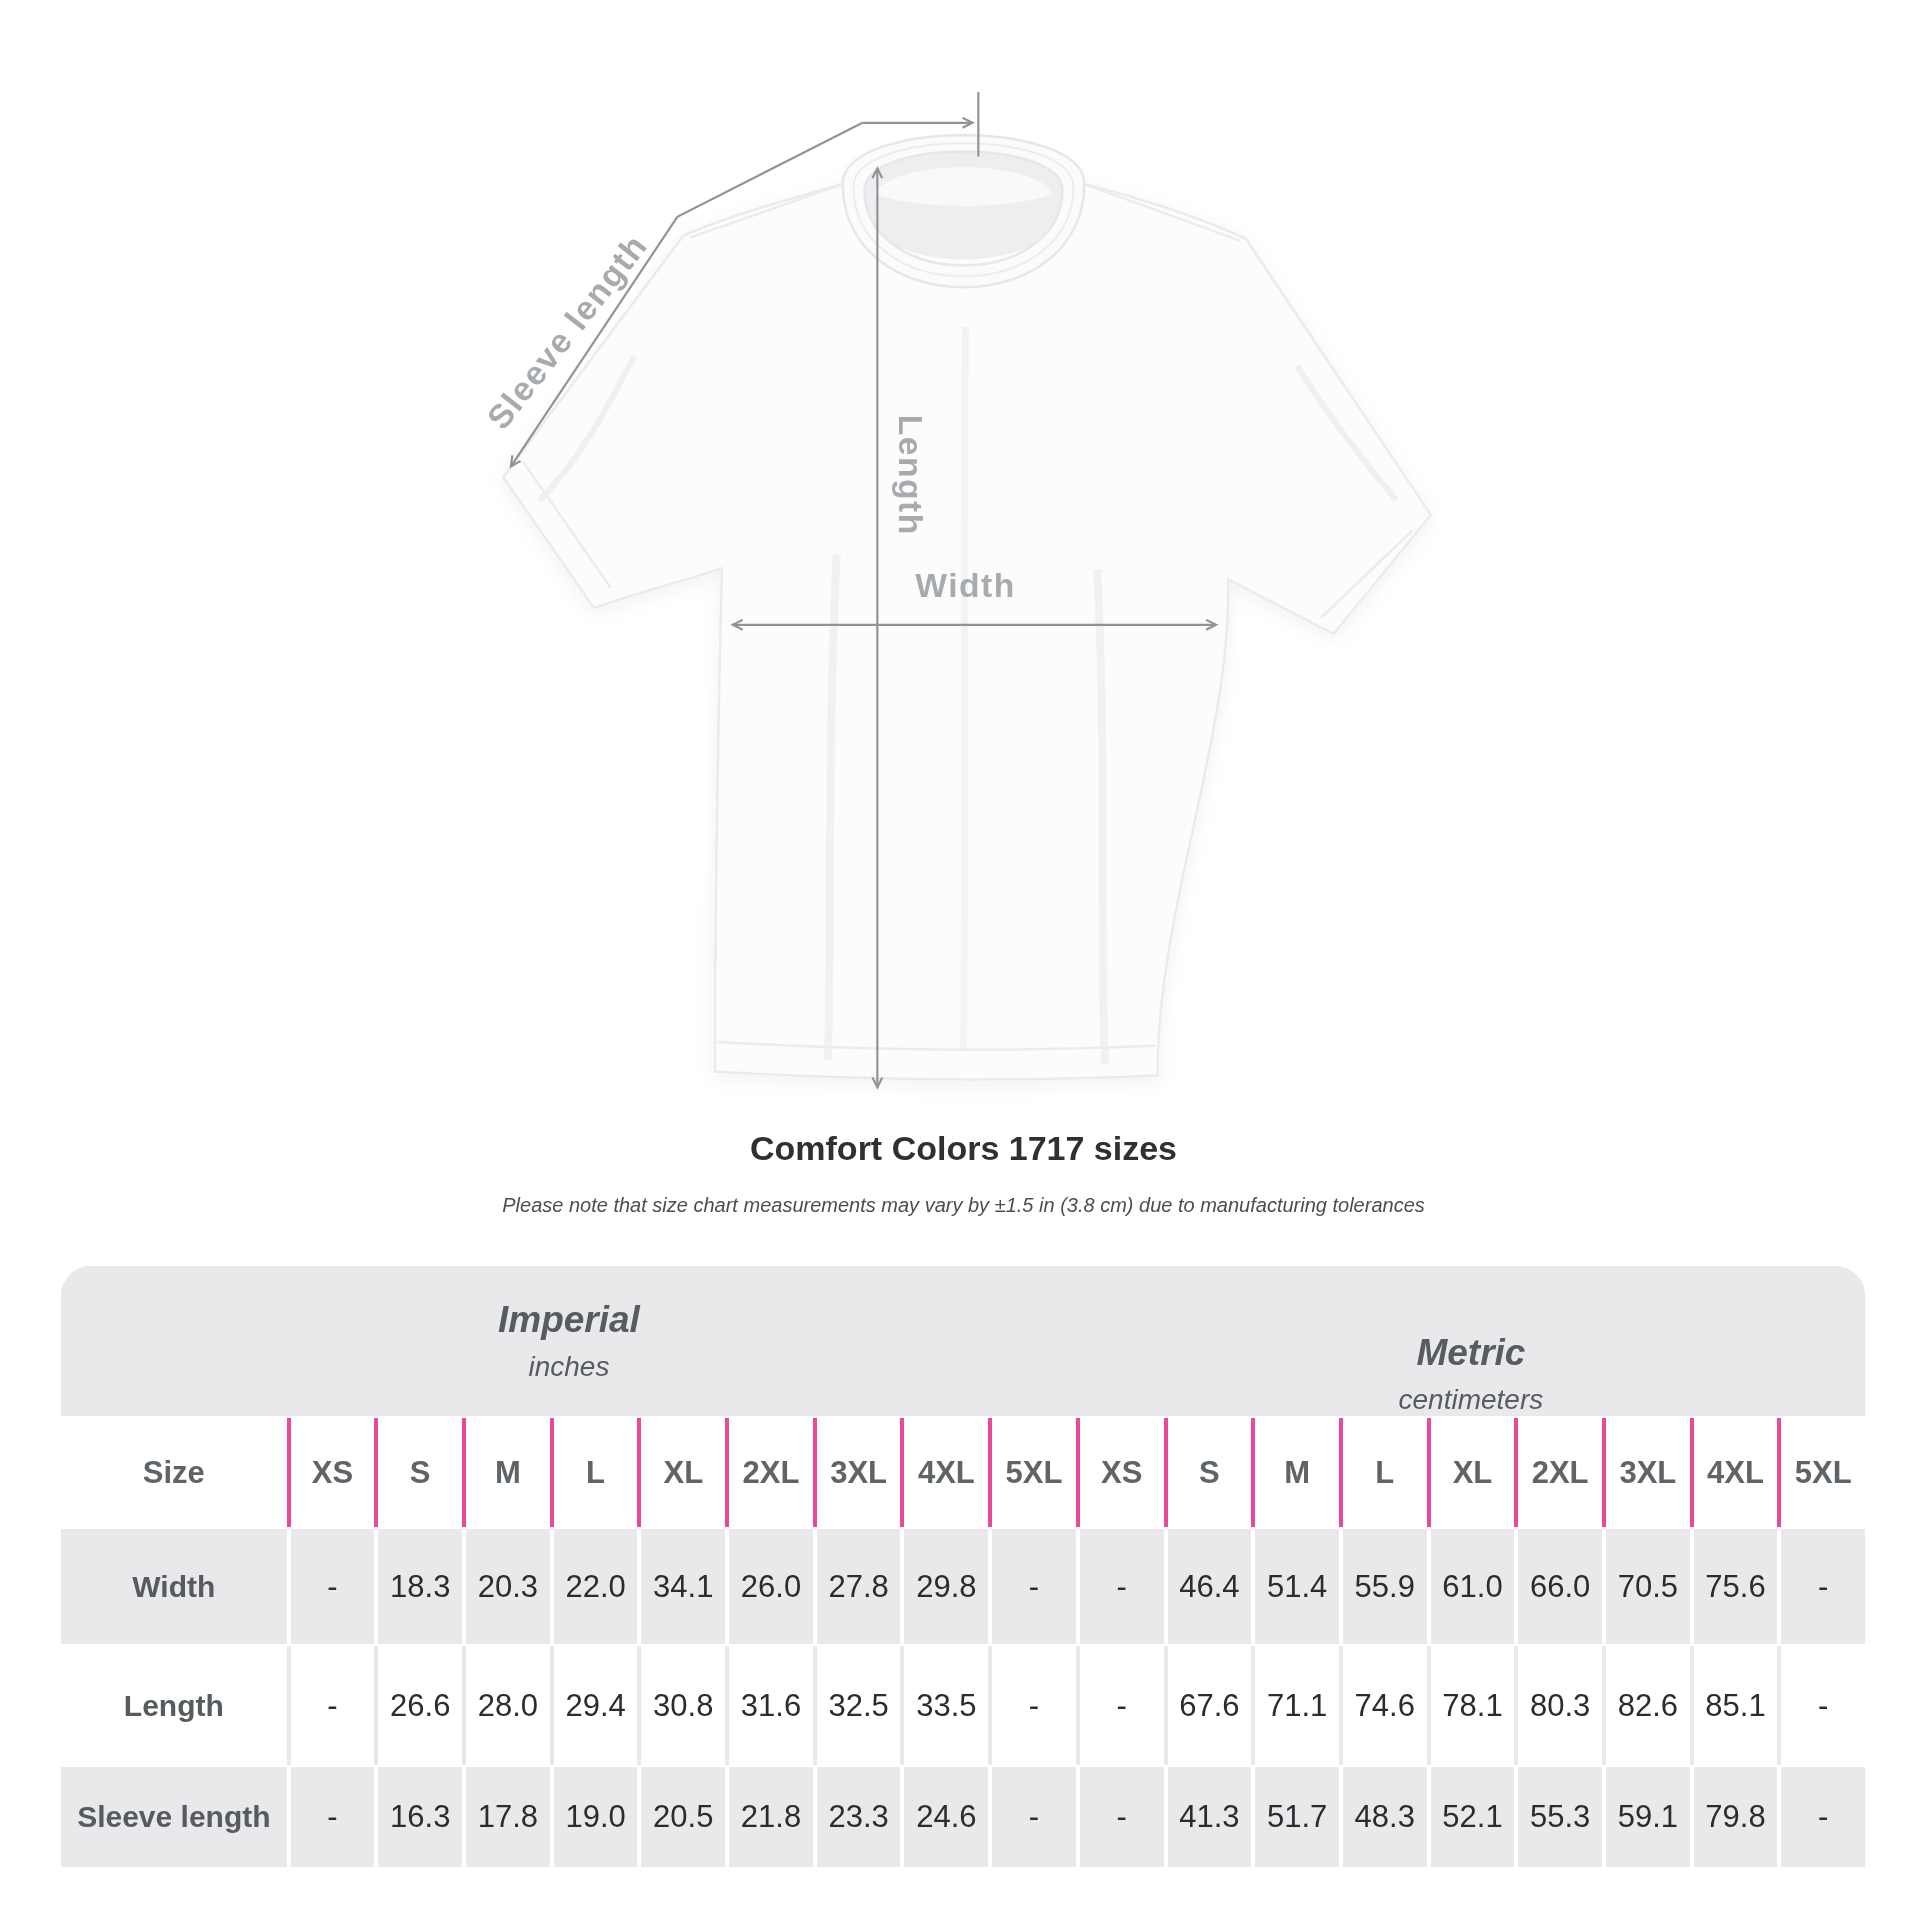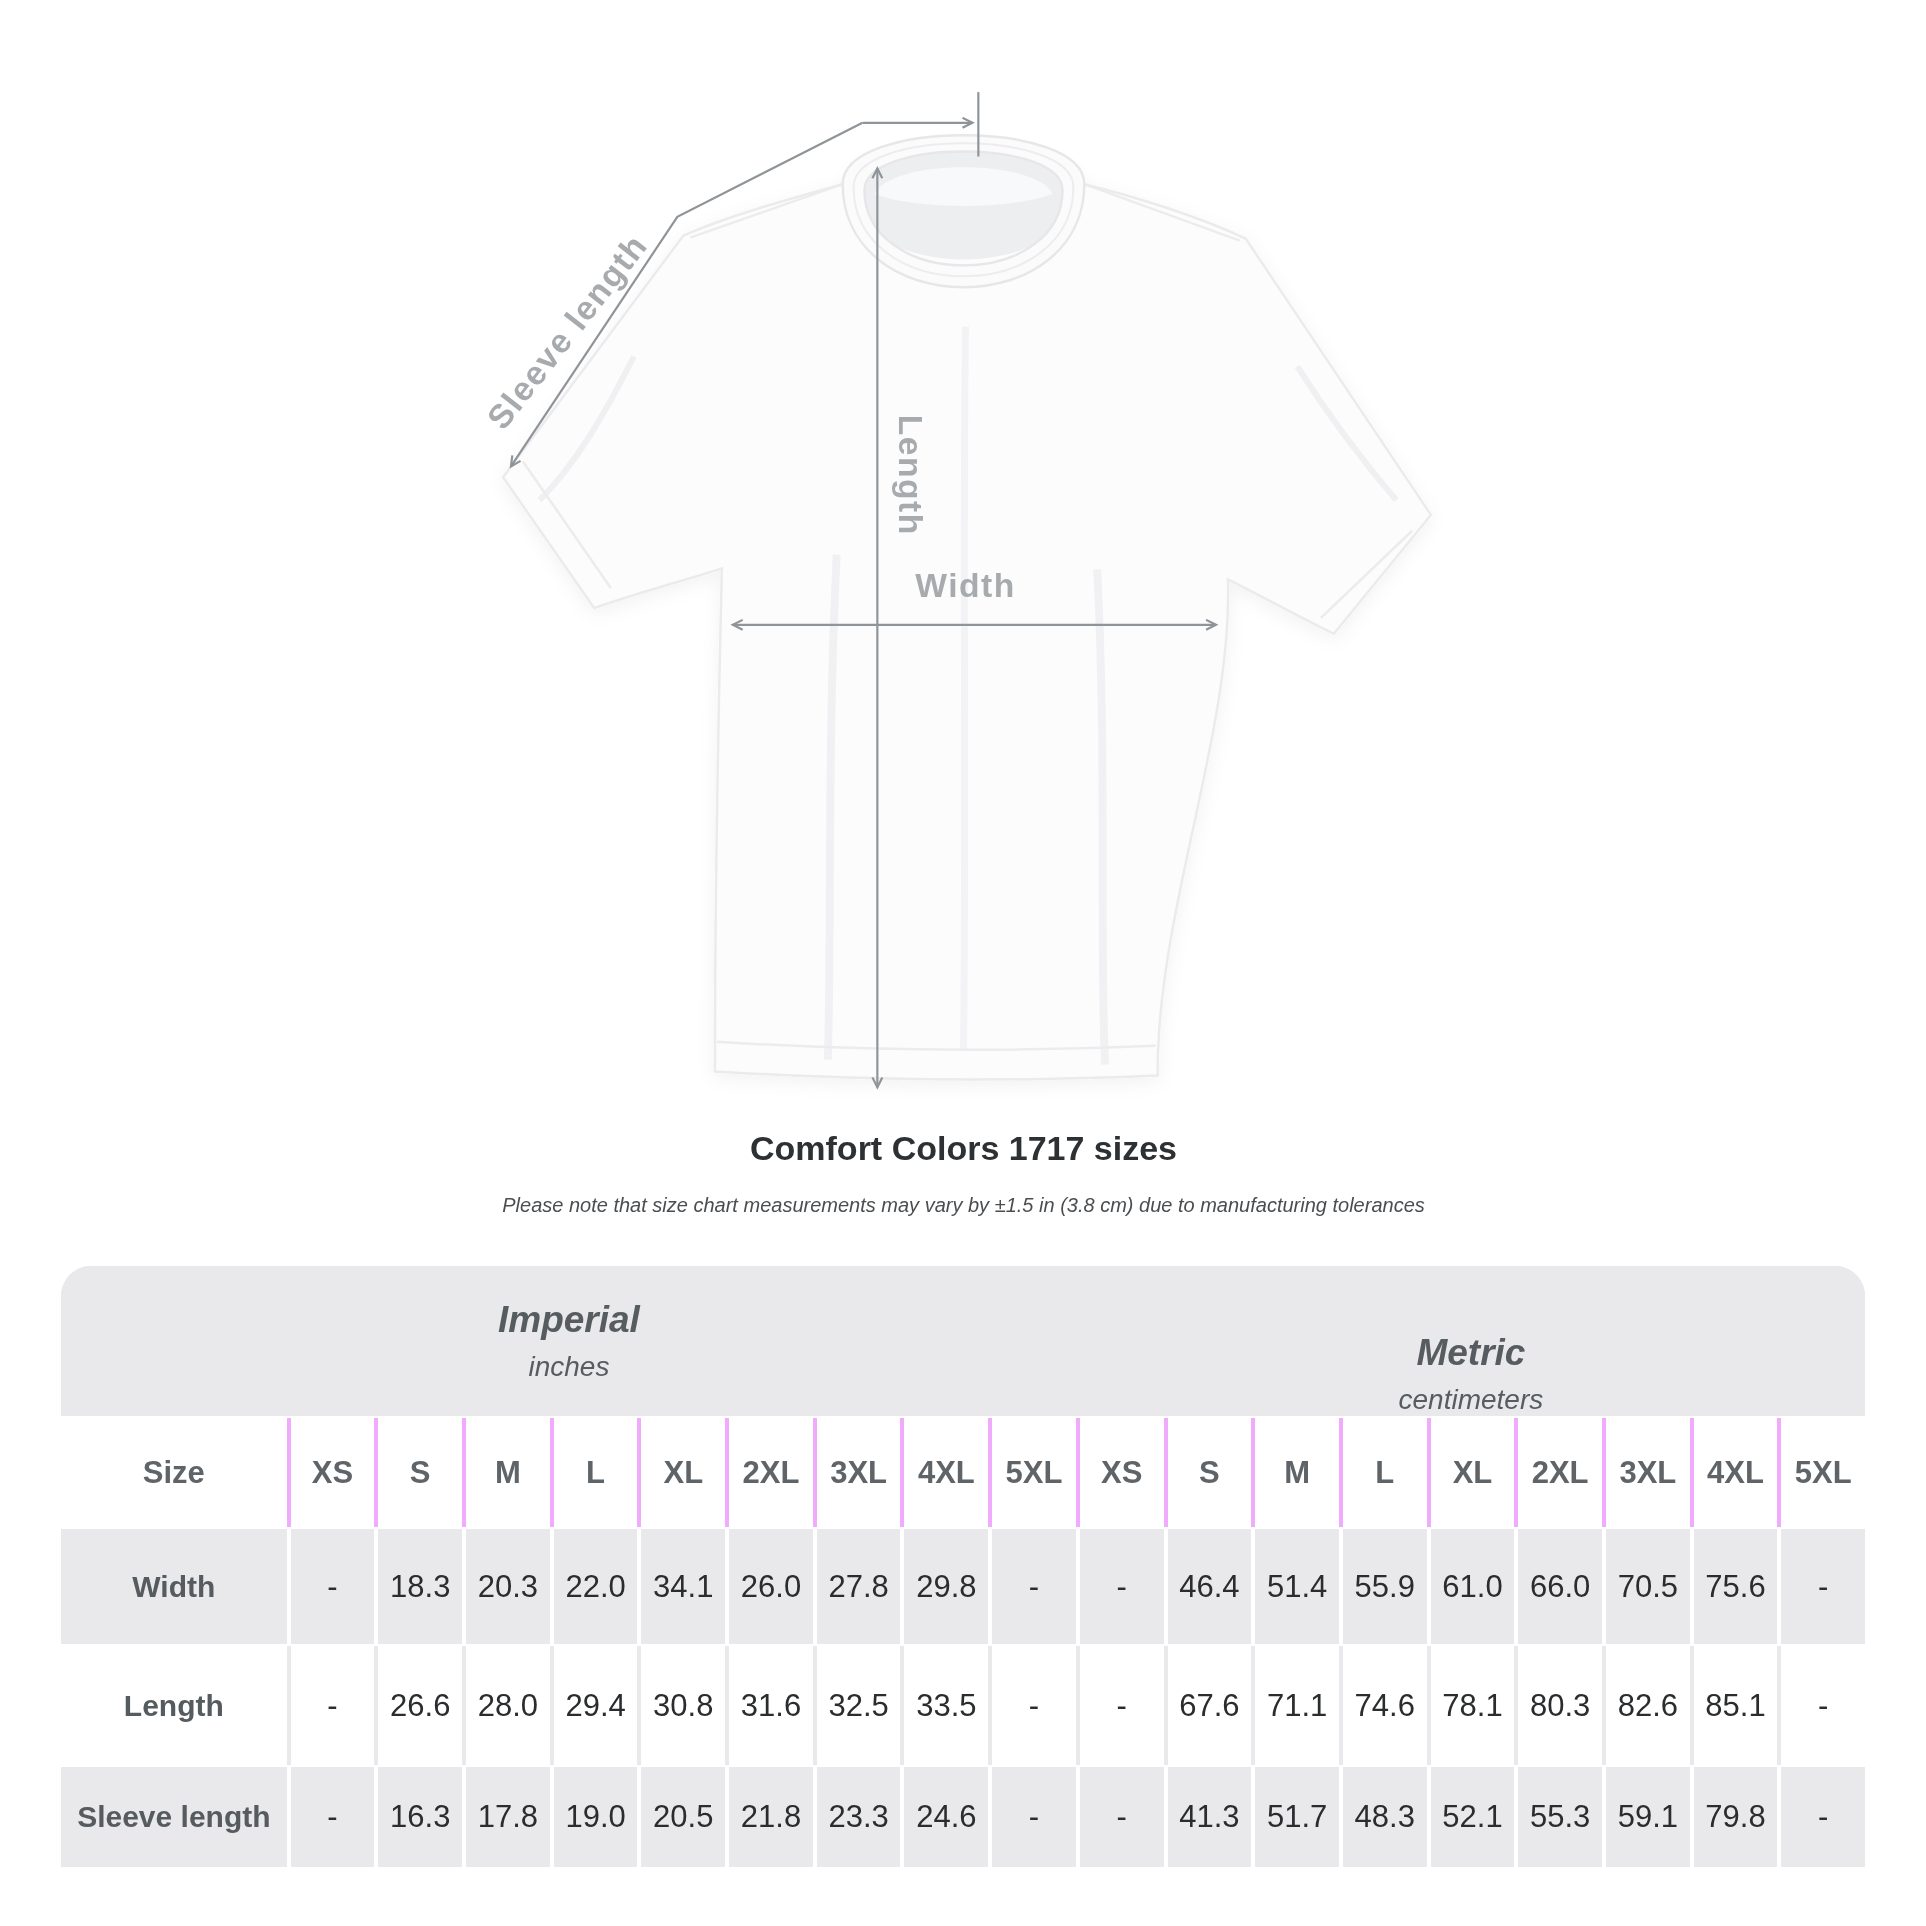--- a/index.html
+++ b/index.html
@@ -9,21 +9,21 @@
   .svg-label{font-family:"Liberation Sans","DejaVu Sans",sans-serif;font-weight:bold;
     font-size:34px;fill:#a8abae;letter-spacing:1.5px;}
   .chart-title{position:absolute;top:1129px;left:0;width:100%;text-align:center;
     font-size:34px;font-weight:bold;color:#2e3133;}
   .chart-subtitle{position:absolute;top:1194px;left:0;width:100%;text-align:center;
     font-size:20px;font-style:italic;color:#4b4e51;}
   .size-table{position:absolute;left:61px;top:1266px;width:1804px;height:656px;
     border-radius:30px;overflow:hidden;background:#ffffff;display:flex;flex-direction:column;row-gap:2px;}
   .srow{display:flex;column-gap:4px;}
   .row-group{height:150px;column-gap:0;background:#e9e9eb;}
-  .row-sizes{height:109px;background:#f0abfc;}
+  .row-sizes{height:109px;background:#ec4899;}
   .row-data-gray{height:115px;background:#ffffff;}
   .row-data-white{height:119px;background:#e9e9eb;}
   .row-data-gray.last{height:100px;}
   .gcell{display:flex;flex-direction:column;align-items:center;justify-content:center;background:#e9e9eb;}
   .gcell .uname{font-size:37px;font-weight:bold;font-style:italic;color:#565c60;}
   .gcell .usub{font-size:28px;font-style:italic;color:#565c60;margin-top:10px;}
   .gcell.imp{width:56.31%;}
   .gcell.met{flex:1;justify-content:flex-end;}
   .cell{flex:1;display:flex;align-items:center;justify-content:center;}
   .cell-label{flex:none;width:12.51%;}

